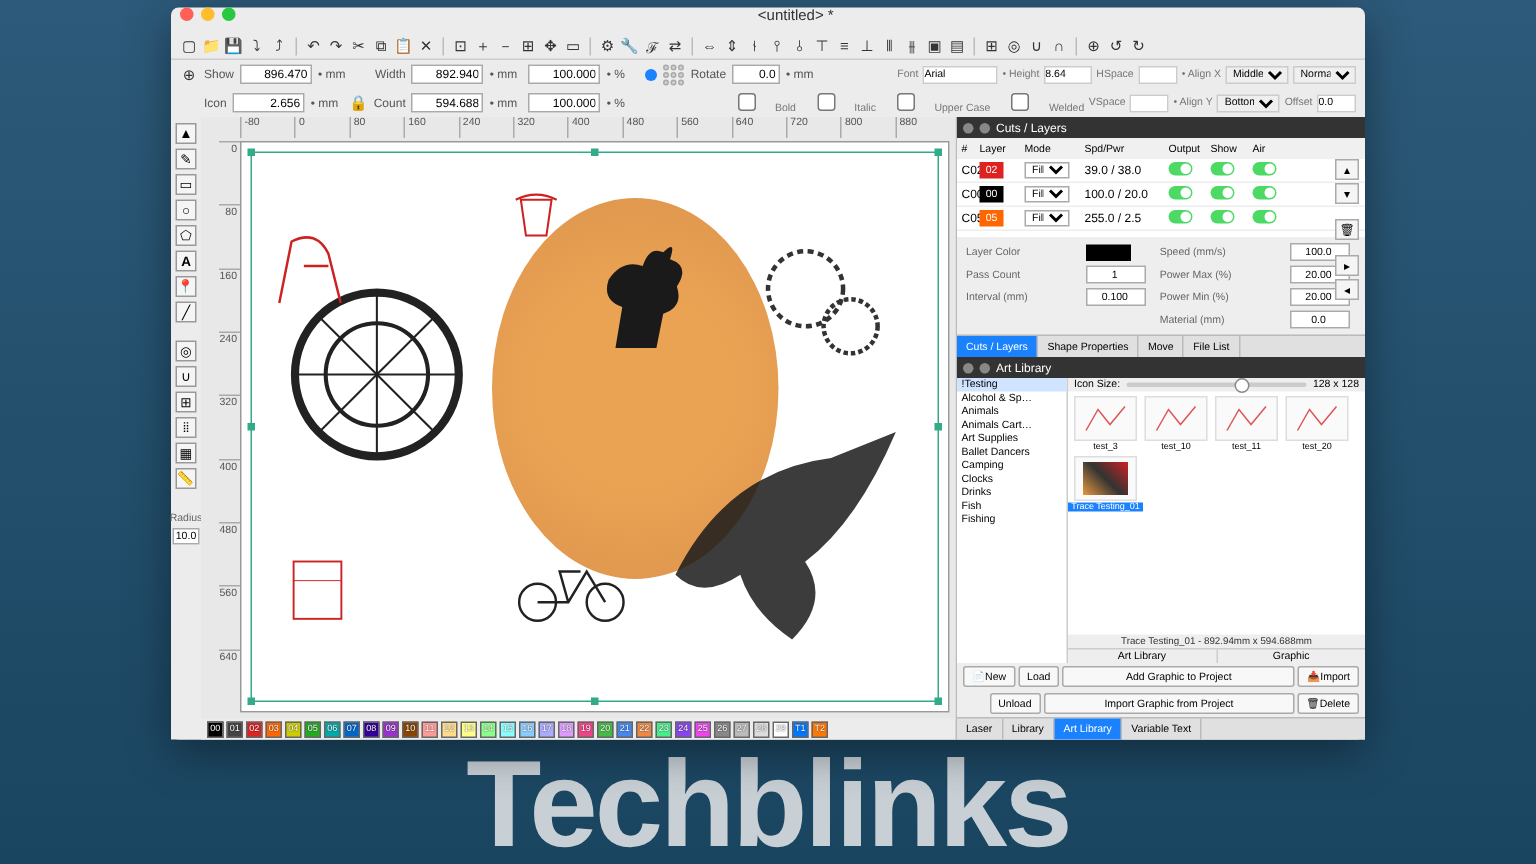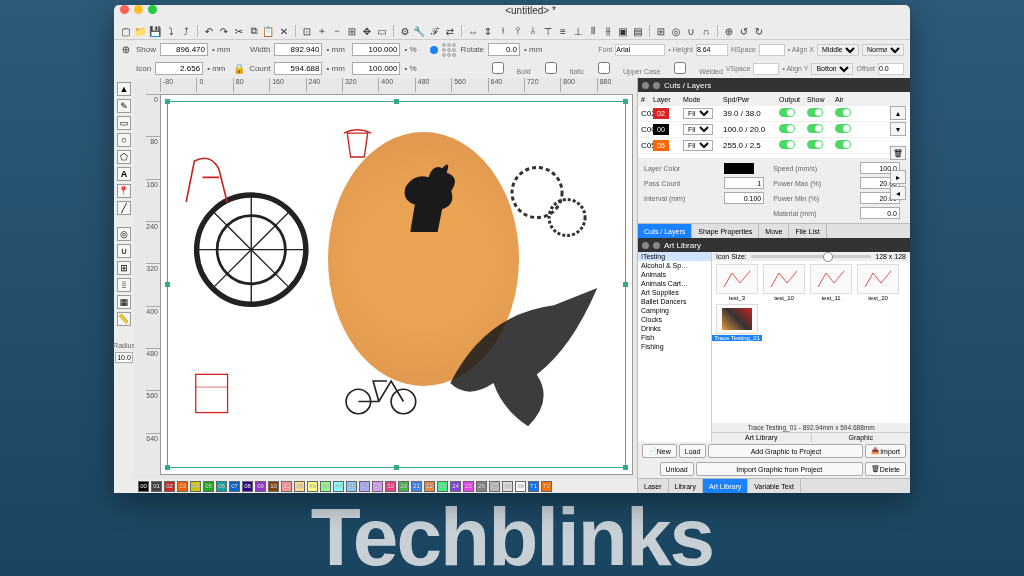--- a/index.html
+++ b/index.html
@@ -56,21 +56,21 @@
 .c-mode { width: 40px; }
 .c-spd { width: 56px; }
 .c-tog { width: 28px; }
 .layer-chip { width: 16px; height: 11px; display: inline-block; color: #fff; font-size: 7px; text-align: center; line-height: 11px; }
 .mode-sel { width: 30px; height: 11px; border: 1px solid #aaa; background: #fff; font-size: 7px; }
 .toggle { width: 16px; height: 9px; border-radius: 5px; background: #4cd964; position: relative; display: inline-block; }
 .toggle::after { content: ''; position: absolute; right: 1px; top: 1px; width: 7px; height: 7px; border-radius: 50%; background: #fff; }
 .layer-side-btns { position: absolute; right: 4px; display: flex; flex-direction: column; gap: 2px; }
 .sq-btn { width: 16px; height: 14px; border: 1px solid #aaa; background: #f5f5f5; display: flex; align-items: center; justify-content: center; font-size: 8px; cursor: pointer; }
 .props { padding: 4px 6px; display: grid; grid-template-columns: auto 44px auto 44px; gap: 3px 5px; align-items: center; font-size: 7px; color: #666; }
-.props input { width: 40px; height: 12px; border: 1px solid #aaa; font-size: 7px; text-align: right; padding-right: 2px; }
+.props input { width: 40px; height: 12px; border: 1px solid #aaa; font-size: 7px; text-align: center; padding-right: 2px; }
 .props .swatch { width: 30px; height: 11px; background: #000; }
 .panel-tabs { display: flex; height: 15px; background: #e0e0e0; border-top: 1px solid #bbb; }
 .ptab { padding: 0 6px; font-size: 7px; display: flex; align-items: center; border-right: 1px solid #bbb; cursor: pointer; }
 .ptab.active { background: #1a82ff; color: #fff; }
 .artlib { flex: 1; display: flex; flex-direction: column; min-height: 0; }
 .artlib-body { flex: 1; display: flex; min-height: 0; }
 .cat-list { width: 74px; background: #fff; overflow: auto; border-right: 1px solid #ccc; }
 .cat-list div { padding: 1px 3px; font-size: 7px; cursor: pointer; white-space: nowrap; overflow: hidden; text-overflow: ellipsis; }
 .cat-list div.sel { background: #d0e4ff; }
 .thumb-area { flex: 1; display: flex; flex-direction: column; }

